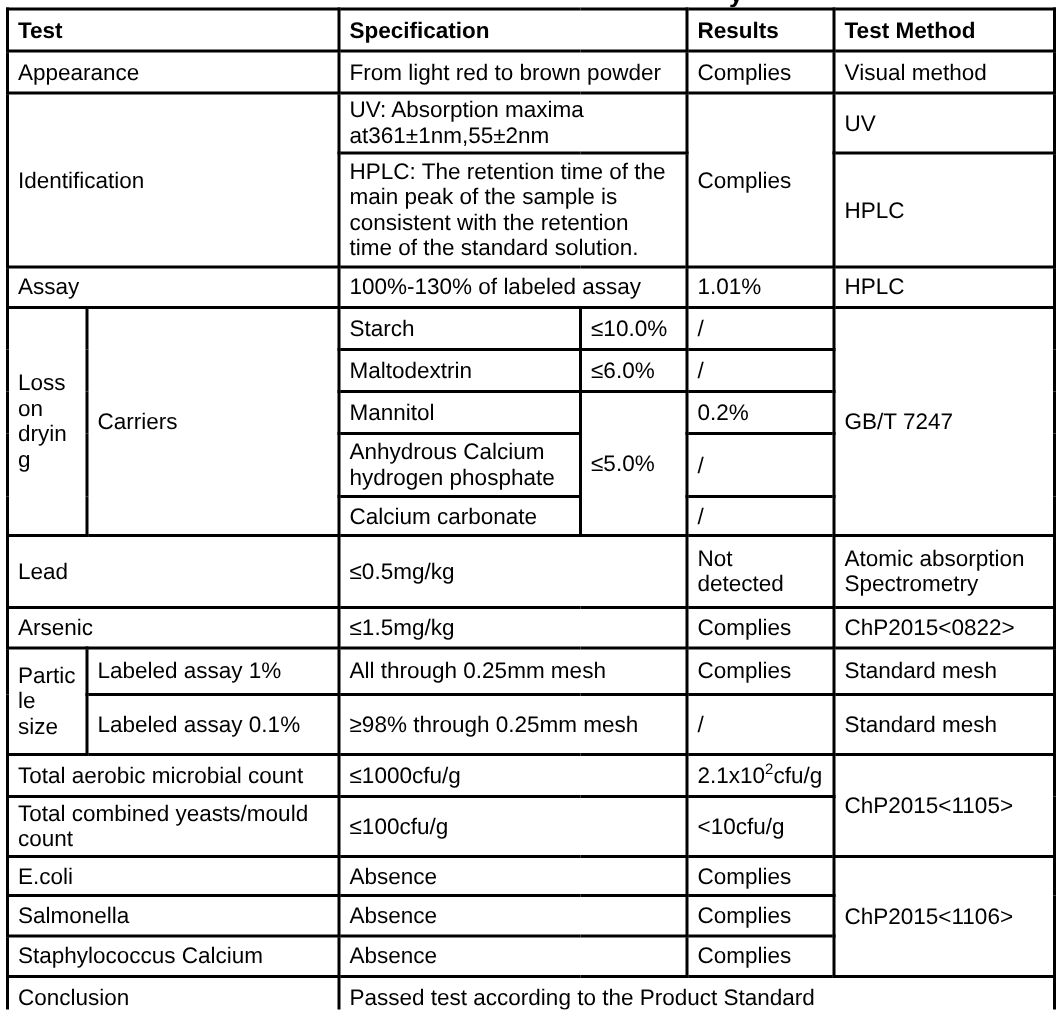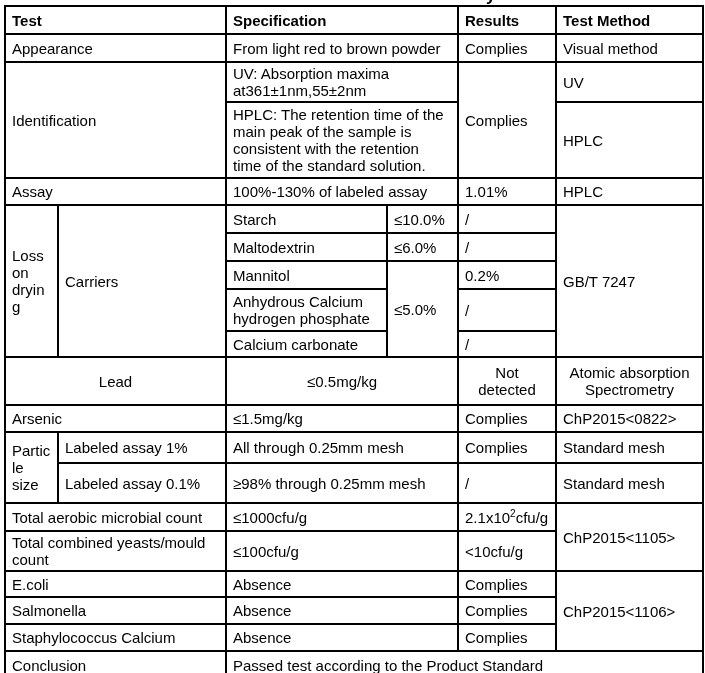--- a/index.html
+++ b/index.html
@@ -34,21 +34,21 @@
 
   
   tr.r-hdr      {height:28px;margin-left:36px;}
   tr.r-app      {height:28px;}
   tr.r-iduv     {height:39px;}
   tr.r-idhplc   {height:76px;}
   tr.r-assay    {height:27px;}
   tr.r-lod      {height:28px;}
   tr.r-lod-anh  {height:42px;}
   tr.r-lod-cc   {height:26px;}
-  tr.r-lead     {height:48px;text-align:center;}
+  tr.r-lead     {height:48px;}
   tr.r-ars      {height:27px;}
   tr.r-ps1      {height:31px;}
   tr.r-ps2      {height:40px;}
   tr.r-aer      {height:28px;}
   tr.r-yeast    {height:37px;border-radius:13px;}
   tr.r-ecoli    {height:26px;}
   tr.r-salm     {height:27px;}
   tr.r-staph    {height:27px;}
   tr.r-conc     {height:28px;}
 

